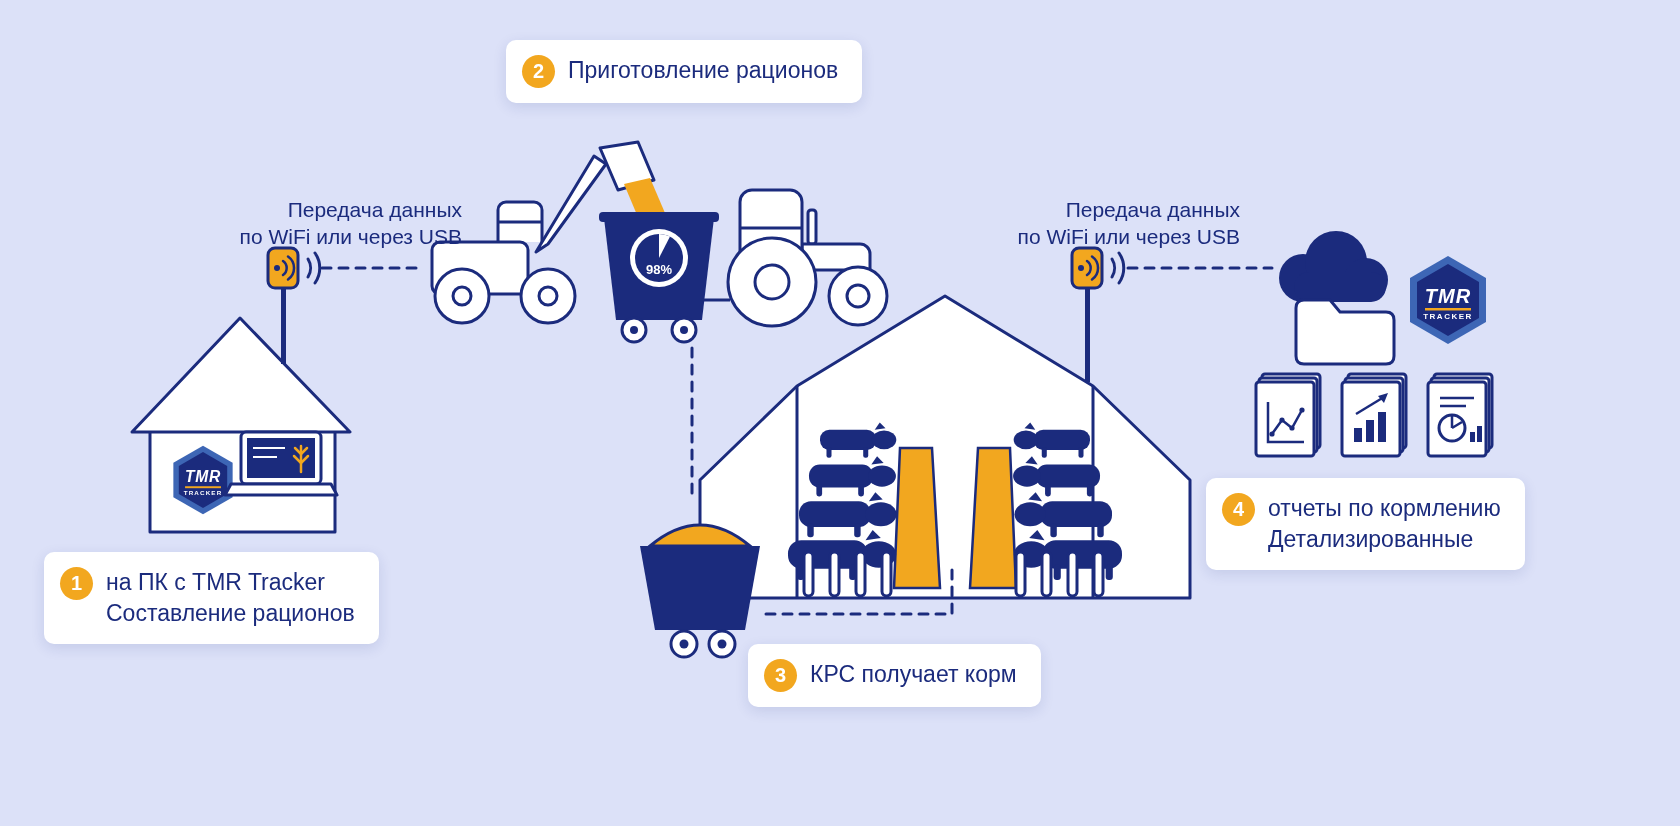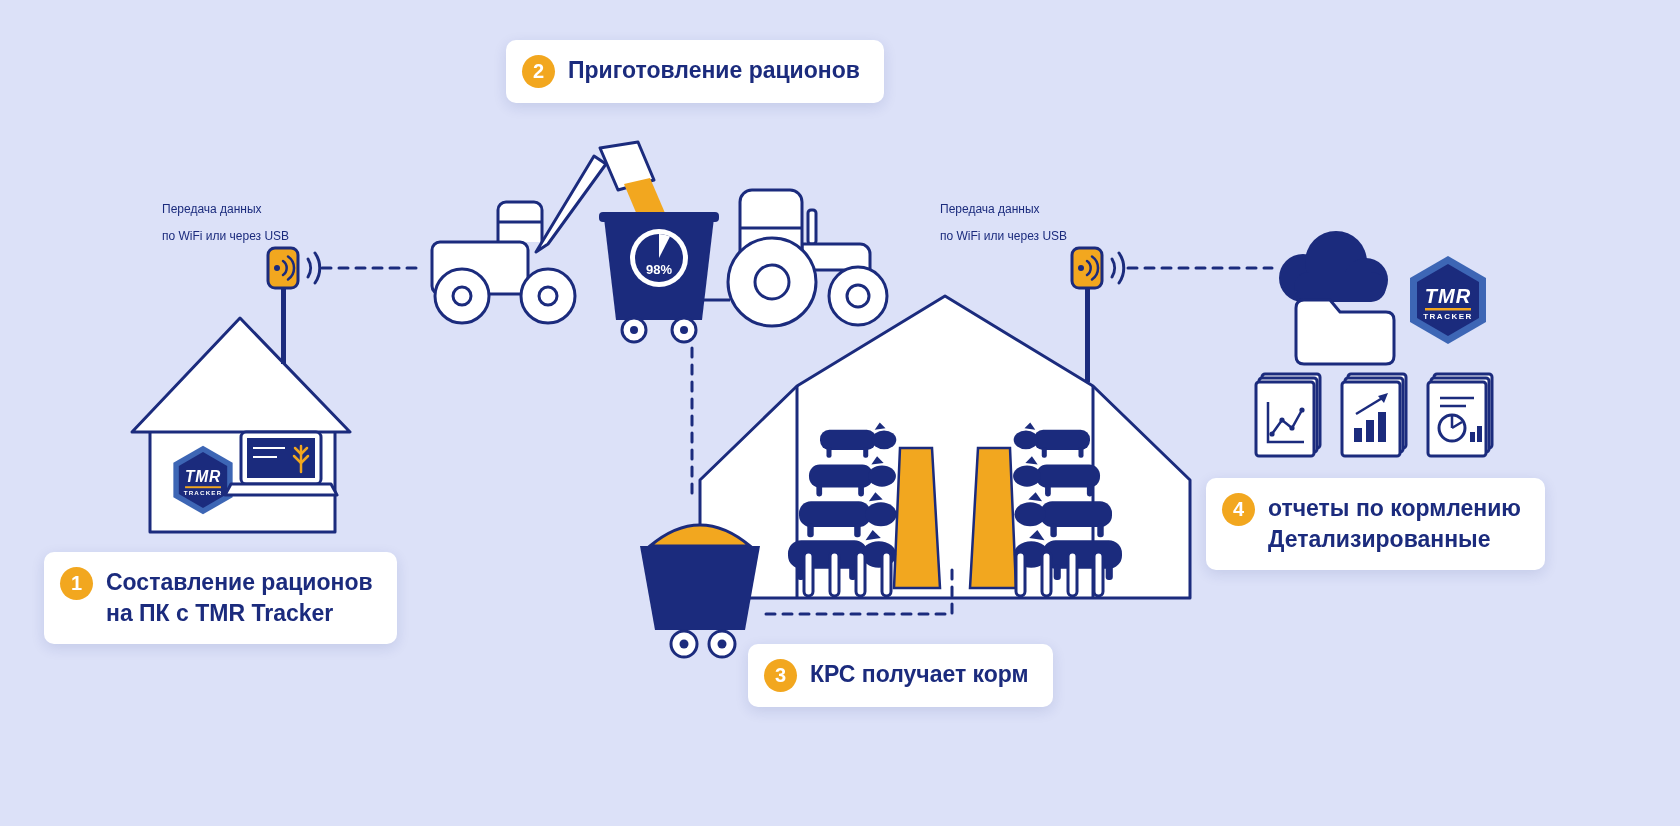--- a/index.html
+++ b/index.html
@@ -6,23 +6,23 @@
   body{width:1680px;height:826px;position:relative;overflow:hidden;
        font-family:"Liberation Sans",sans-serif;}
   .scene{position:absolute;left:0;top:0;}
   .card{position:absolute;background:#fff;border-radius:10px;
         box-shadow:0 4px 14px rgba(27,43,125,.12);
         display:flex;gap:13px;align-items:flex-start;
         padding:15px 24px 15px 16px;}
   .badge{width:33px;height:33px;border-radius:50%;background:#F2A71F;color:#fff;
          font-weight:bold;font-size:20px;display:flex;align-items:center;
          justify-content:center;flex:0 0 33px;}
-  .txt{color:#1B2B7D;font-weight:bold;font-size:23px;line-height:31px;white-space:nowrap;}
-  .transfer{position:absolute;width:300px;text-align:left;color:#1B2B7D;
-            font-size:12px;line-height:27px;font-weight:500;}
+  .txt{color:#1B2B7D;font-weight:normal;font-size:23px;line-height:31px;white-space:nowrap;}
+  .transfer{position:absolute;width:300px;text-align:right;color:#1B2B7D;
+            font-size:21px;line-height:27px;font-weight:500;}
   .line{fill:#fff;stroke:#1B2B7D;stroke-width:3;stroke-linejoin:round;stroke-linecap:round;}
   .dash{fill:none;stroke:#1B2B7D;stroke-width:3;stroke-dasharray:9 8;stroke-linecap:round;}
   .logo-t{font-family:"Liberation Sans",sans-serif;font-style:italic;font-weight:bold;
           font-size:20px;fill:#fff;text-anchor:middle;letter-spacing:1px;}
   .logo-s{font-family:"Liberation Sans",sans-serif;font-weight:bold;font-size:8px;
           fill:#fff;text-anchor:middle;letter-spacing:1.5px;}
   .pct{font-family:"Liberation Sans",sans-serif;font-weight:bold;font-size:13px;
        fill:#fff;text-anchor:middle;}
 </style>
 </head>
@@ -217,22 +217,22 @@
 <div class="card" style="left:506px;top:40px">
   <div class="badge">2</div>
   <div class="txt">
     <div>Приготовление рационов</div>
   </div>
 </div>
 
 <div class="card" style="left:44px;top:552px">
   <div class="badge">1</div>
   <div class="txt">
+    <div>на ПК с TMR Tracker</div>
     <div>Составление рационов</div>
-    <div>на ПК с TMR Tracker</div>
   </div>
 </div>
 
 <div class="card" style="left:748px;top:644px">
   <div class="badge">3</div>
   <div class="txt">
     <div>КРС получает корм</div>
   </div>
 </div>
 

